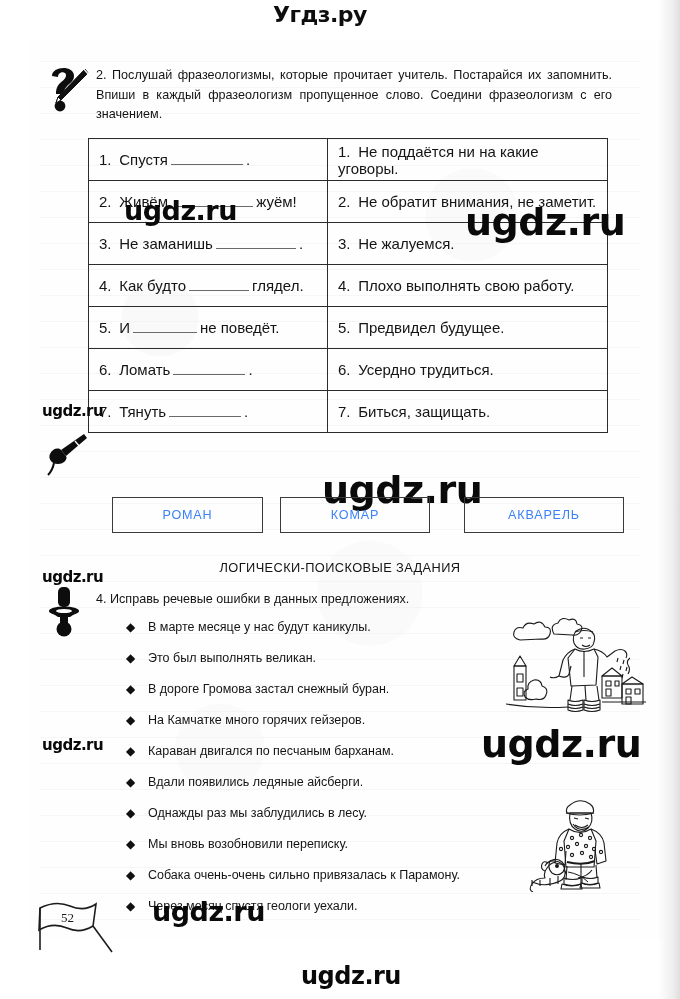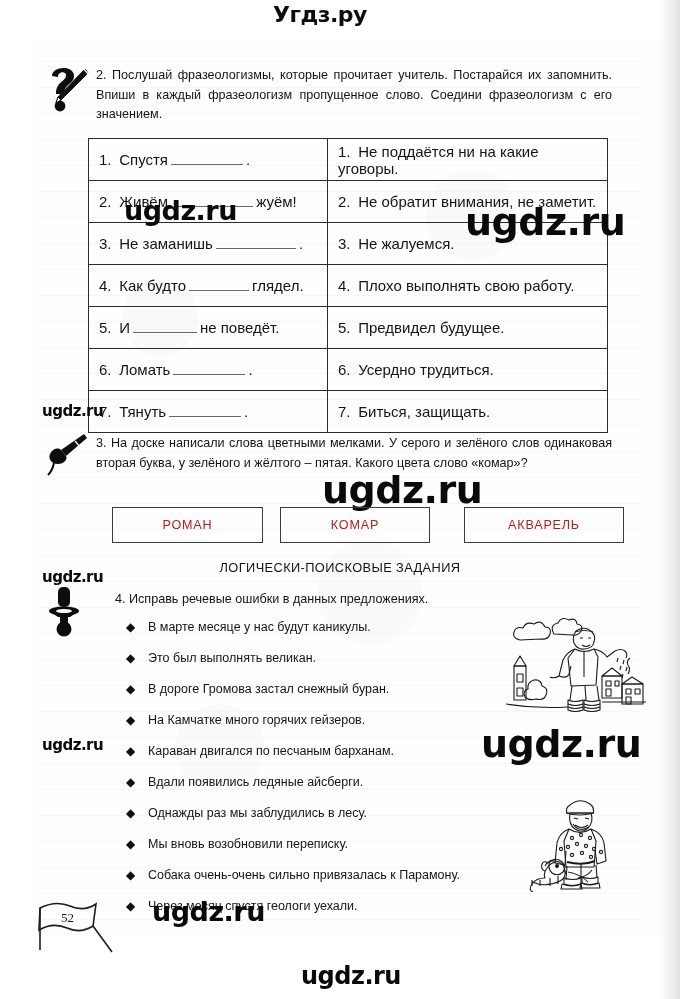--- a/index.html
+++ b/index.html
@@ -99,23 +99,22 @@
   
   .wordrow{ position:absolute; left:112px; top:497px; width:510px; height:36px;}
   .wordbox{
     position:absolute;
     border:1.5px solid #3a3a3a;
     height:34px;
     line-height:34px;
     text-align:center;
     font-size:12.6px;
     letter-spacing:.8px;
-    color:#b91c1c;
+    color:#3b82f6;
     background:transparent;
-    margin-top:10px;
   }
   #wb0{ left:0px;   width:149px; }
   #wb1{ left:168px; width:148px; }
   #wb2{ left:352px; width:158px; }
 
   .section-head{
     position:absolute;
     left:0;right:0;top:560px;
     text-align:center;
     font-size:12.8px;
@@ -208,21 +207,20 @@
   <div class="wm wm-sm" style="left:42px;top:402px;">ugdz.ru</div>
 
   <div class="icon-holder" style="left:44px;top:430px;height:48px;">
     <svg viewBox="0 0 46 48" width="46" height="48">
       <path d="M40 4 L43 8 L22 26 L17 20 Z" fill="#0d0d0d"></path>
       <path d="M17 20 L22 26 C24 29, 20 34, 14 34 C7 34, 4 28, 6 24 C8 19, 14 17, 17 20 Z" fill="#0d0d0d"></path>
       <path d="M10 33 C9 38, 7 42, 4 45" stroke="#0d0d0d" stroke-width="2" fill="none"></path>
       <path d="M31 11 L36 17" stroke="#fff" stroke-width="1.3"></path>
     </svg>
   </div>
-  <div class="task" style="left:96px;top:434px;width:516px;">3. На доске написали слова цветными мелками. У серого и зелёного слов одинаковая вторая буква, у зелёного и жёлтого – пятая. Какого цвета слово «комар»?</div>
 
   <div class="wm wm-lg" style="left:322px;top:468px;">ugdz.ru</div>
 
   <div class="wordrow">
     <div class="wordbox" id="wb0">РОМАН</div>
     <div class="wordbox" id="wb1">КОМАР</div>
     <div class="wordbox" id="wb2">АКВАРЕЛЬ</div>
   </div>
 
   <div class="section-head">ЛОГИЧЕСКИ-ПОИСКОВЫЕ ЗАДАНИЯ</div>
@@ -231,21 +229,21 @@
   <div class="icon-holder" style="left:46px;top:585px;height:54px;width:36px;">
     <svg viewBox="0 0 36 54" width="36" height="54">
       <rect x="12" y="2" width="12" height="20" rx="5" fill="#0d0d0d"></rect>
       <path d="M3 26 L33 26 L24 32 L12 32 Z" fill="#0d0d0d"></path>
       <ellipse cx="18" cy="26" rx="15" ry="4.5" fill="#0d0d0d"></ellipse>
       <ellipse cx="18" cy="26" rx="8" ry="2" fill="#fff"></ellipse>
       <rect x="14" y="32" width="8" height="6" fill="#0d0d0d"></rect>
       <circle cx="18" cy="44" r="7.5" fill="#0d0d0d"></circle>
     </svg>
   </div>
-  <div class="task" style="left:96px;top:590px;width:430px;margin-left:19px;">4. Исправь речевые ошибки в данных предложениях.</div>
+  <div class="task" style="left:96px;top:590px;width:430px;">4. Исправь речевые ошибки в данных предложениях.</div>
 
   <div class="blist" id="bullet-list">
       <div class="bitem"><span class="dia">◆</span><span>В марте месяце у нас будут каникулы.</span></div>
       <div class="bitem"><span class="dia">◆</span><span>Это был выполнять великан.</span></div>
       <div class="bitem"><span class="dia">◆</span><span>В дороге Громова застал снежный буран.</span></div>
       <div class="bitem"><span class="dia">◆</span><span>На Камчатке много горячих гейзеров.</span></div>
       <div class="bitem"><span class="dia">◆</span><span>Караван двигался по песчаным барханам.</span></div>
       <div class="bitem"><span class="dia">◆</span><span>Вдали появились ледяные айсберги.</span></div>
       <div class="bitem"><span class="dia">◆</span><span>Однажды раз мы заблудились в лесу.</span></div>
       <div class="bitem"><span class="dia">◆</span><span>Мы вновь возобновили переписку.</span></div>

